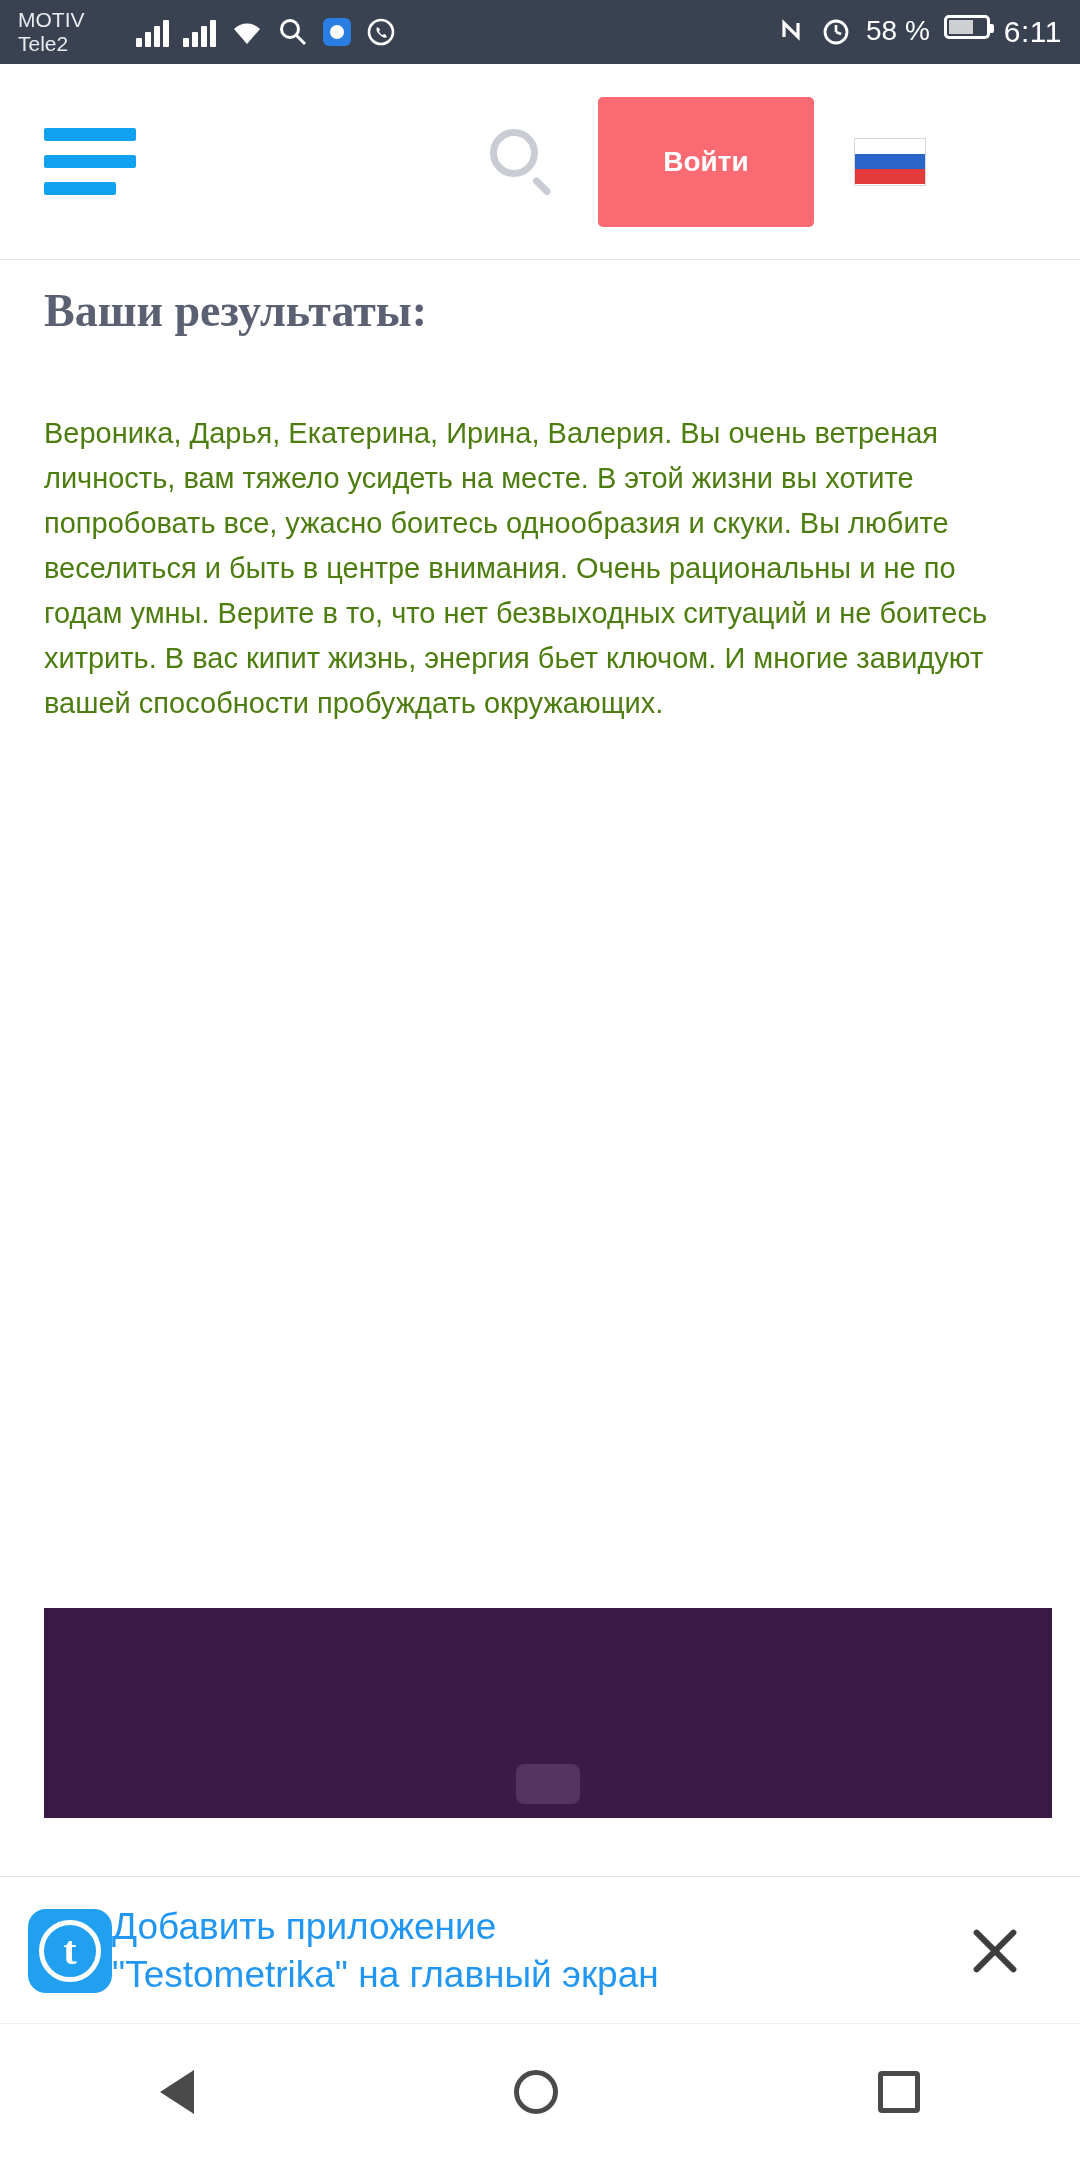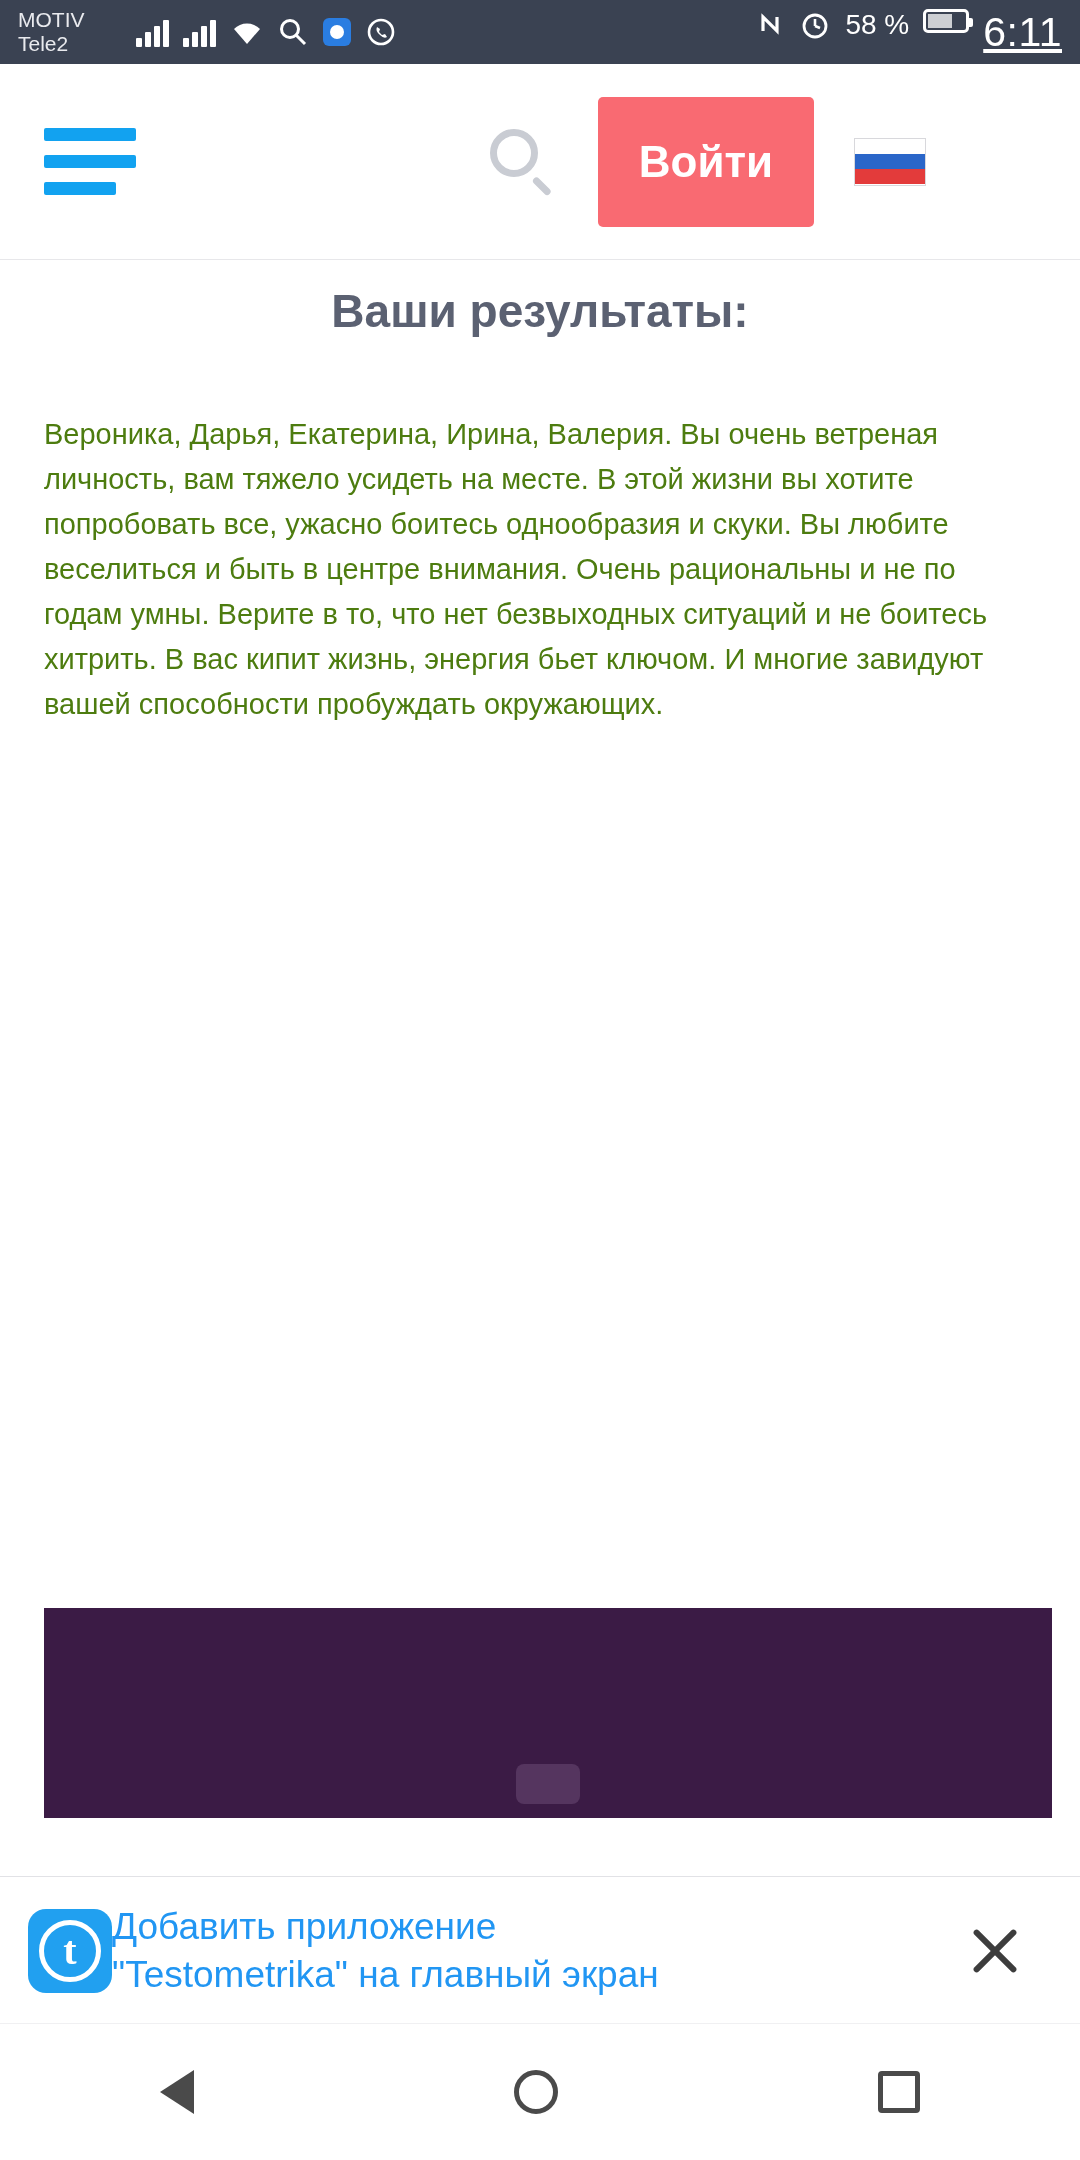--- a/index.html
+++ b/index.html
@@ -91,21 +91,21 @@
     background: #ffffff;
     border-radius: 0 2px 2px 0;
   }
   .battery .fill {
     position: absolute;
     left: 2px; top: 2px; bottom: 2px;
     width: 60%;
     background: #ffffff;
     opacity: .75;
   }
-  .clock { font-size: 41px; letter-spacing: .5px; text-decoration: underline; }
+  .clock { font-size: 30px; letter-spacing: .5px; }
   .batt-pct { font-size: 28px; }
 
   
   .appbar {
     position: absolute;
     top: 64px; left: 0;
     width: 1080px;
     height: 196px;
     background: #ffffff;
     border-bottom: 1px solid #e7e7ea;
@@ -148,21 +148,21 @@
     border-radius: 4px;
     transform: rotate(45deg);
     transform-origin: left center;
   }
   .login-btn {
     margin-left: 42px;
     width: 216px;
     height: 130px;
     background: #f96a72;
     color: #ffffff;
-    font-size: 44px;
+    font-size: 28px;
     font-weight: bold;
     border: none;
     border-radius: 5px;
     display: flex;
     align-items: center;
     justify-content: center;
     font-family: "Liberation Sans", sans-serif;
   }
   .flag {
     margin-left: 40px;
@@ -181,27 +181,27 @@
 
   
   .content {
     position: absolute;
     top: 260px; left: 0;
     width: 1080px;
     bottom: 0;
     background: #ffffff;
   }
   .result-title {
-    text-align: center;
+    text-align: left;
     font-size: 46px;
     font-weight: bold;
     color: #5b6172;
     margin: 24px 0 0 0;
-    padding: 0 64px;
-    font-family: Liberation Sans, sans-serif;
+    padding: 0 44px;
+    font-family: Liberation Serif, serif;
   }
   .result-body {
     margin: 74px 44px 0 44px;
     font-size: 29px;
     line-height: 1.55;
     color: #4d7c0f;
     font-family: "Liberation Sans", sans-serif;
   }
   .media-block {
     position: absolute;

